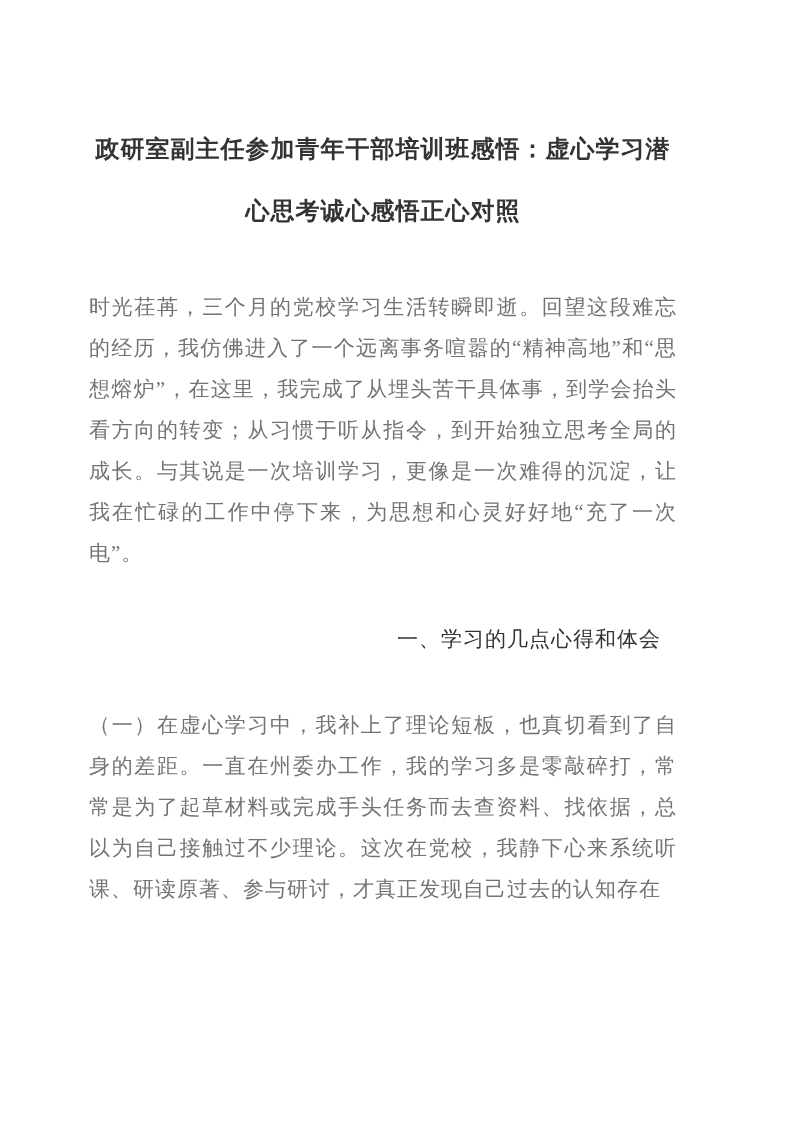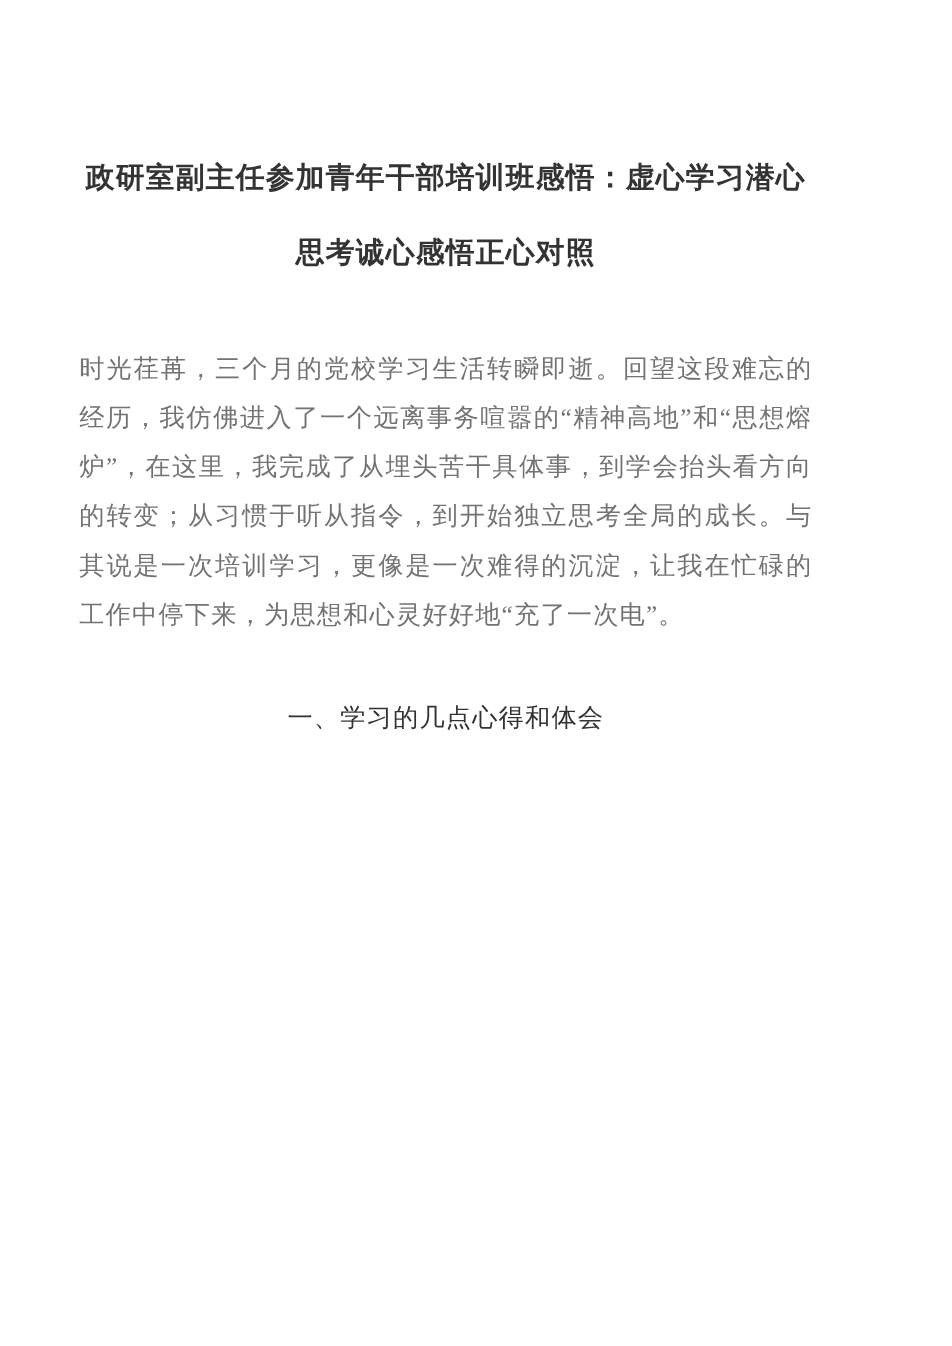--- a/index.html
+++ b/index.html
@@ -11,21 +11,21 @@
     width: 793px;
     height: 1122px;
     overflow: hidden;
     font-family: "Liberation Serif", "DejaVu Serif", serif;
     color: #333333;
   }
   .page {
     box-sizing: border-box;
     width: 793px;
     height: 1122px;
-    padding: 118px 116px 0 66px;
+    padding: 118px 116px 0 89px;
     background: #ffffff;
     overflow: hidden;
   }
   .doc-title {
     margin: 0;
     font-size: 24px;
     font-weight: 700;
     line-height: 62px;
     letter-spacing: 1px;
     text-align: center;
@@ -40,31 +40,32 @@
     text-align: justify;
     text-justify: inter-ideograph;
     color: #737373;
   }
   .doc-heading {
     margin: 45px 16px;
     font-size: 21px;
     font-weight: 400;
     line-height: 41px;
     letter-spacing: 1px;
-    text-align: center;
+    text-align: right;
     color: #333333;
   }
   .doc-title:first-child {
     margin-top: 0;
   }
 </style>
 </head>
 <body>
 
 <div class="page">
   <h1 class="doc-title">政研室副主任参加青年干部培训班感悟：虚心学习潜心思考诚心感悟正心对照</h1>
 
   <p class="doc-paragraph">时光荏苒，三个月的党校学习生活转瞬即逝。回望这段难忘的经历，我仿佛进入了一个远离事务喧嚣的“精神高地”和“思想熔炉”，在这里，我完成了从埋头苦干具体事，到学会抬头看方向的转变；从习惯于听从指令，到开始独立思考全局的成长。与其说是一次培训学习，更像是一次难得的沉淀，让我在忙碌的工作中停下来，为思想和心灵好好地“充了一次电”。</p>
 
   <h2 class="doc-heading">一、学习的几点心得和体会</h2>
 
 
+  <p class="doc-paragraph">（一）在虚心学习中，我补上了理论短板，也真切看到了自身的差距。一直在州委办工作，我的学习多是零敲碎打，常常是为了起草材料或完成手头任务而去查资料、找依据，总以为自己接触过不少理论。这次在党校，我静下心来系统听课、研读原著、参与研讨，才真正发现自己过去的认知存在</p>
 </div>
 
 </body></html>

